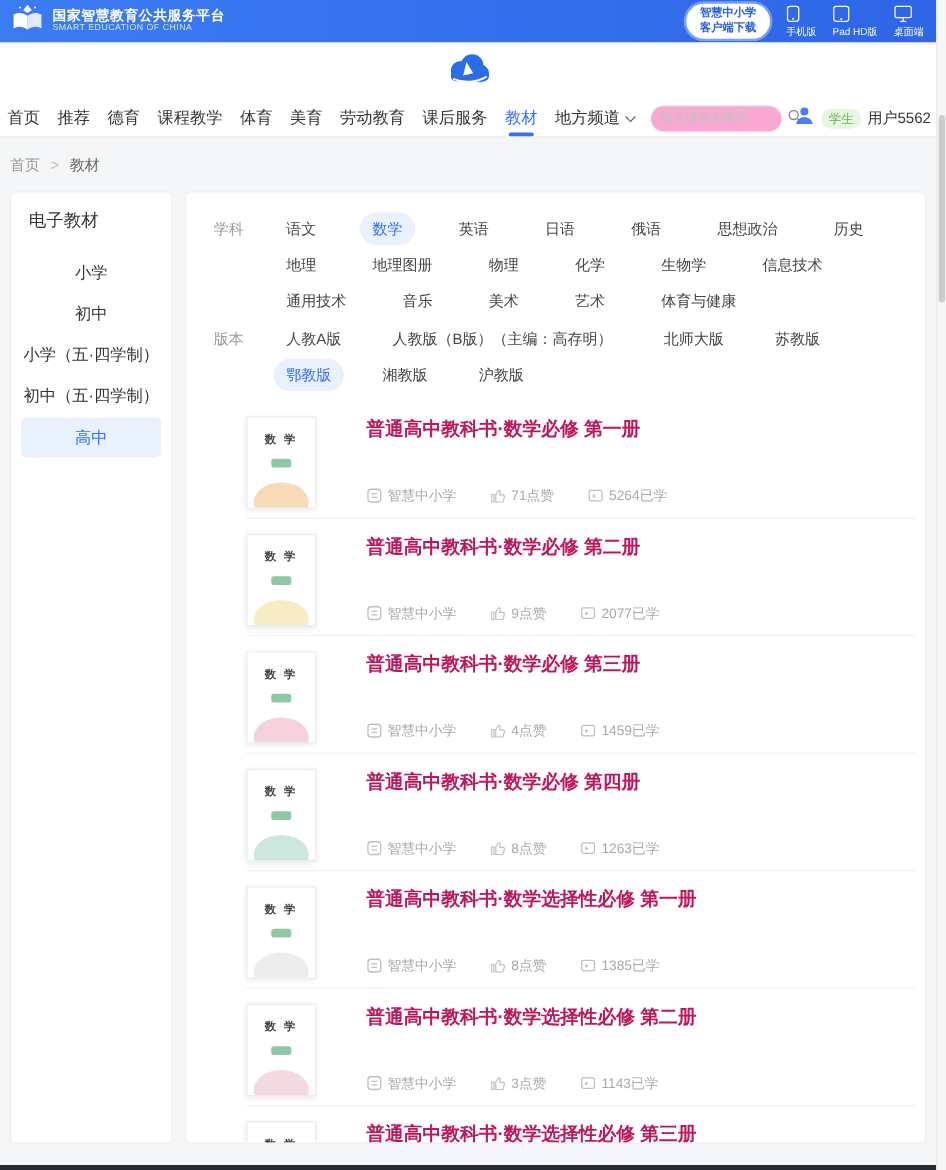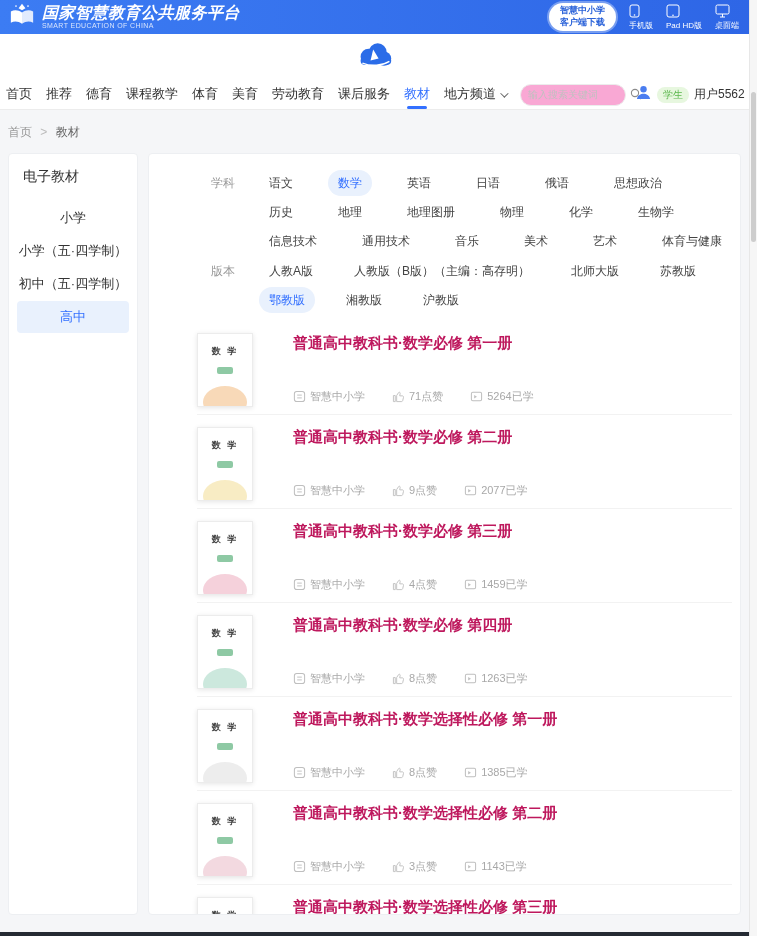--- a/index.html
+++ b/index.html
@@ -5,21 +5,21 @@
   * { margin:0; padding:0; box-sizing:border-box; }
   html,body { width:757px; height:936px; overflow:hidden; }
   body { font-family:"Liberation Sans","DejaVu Sans",sans-serif; background:#fff; color:#333; }
   .page { position:relative; width:757px; height:936px; background:#f5f6f8; }
   .page-main { margin-right:8px; }
 
   
   .topbar { height:34px; background:linear-gradient(90deg,#3c7cf3,#2e66e6); display:flex; align-items:center; padding:0 10px 0 8px; }
   .brand { display:flex; align-items:center; gap:6px; color:#fff; }
   .brand-txt { line-height:1.15; }
-  .brand-title { font-size:16px; font-weight:bold; letter-spacing:.5px;font-style:italic; }
+  .brand-title { font-size:11px; font-weight:bold; letter-spacing:.5px; }
   .brand-sub { font-size:7px; opacity:.8; letter-spacing:.4px; }
   .topbar-right { margin-left:auto; display:flex; align-items:center; gap:13px; }
   .download-pill { background:#fff; color:#2a62d9; border-radius:999px; padding:2px 11px; text-align:center; font-size:9px; font-weight:bold; line-height:1.3; box-shadow:0 0 0 2px rgba(255,255,255,.35); cursor:pointer; }
   .app { display:flex; flex-direction:column; align-items:flex-start; gap:2px; color:#fff; font-size:8px; cursor:pointer; }
   .app svg { display:block; }
 
   
   .site-header { height:46px; background:#fff; display:flex; align-items:center; justify-content:center; gap:8px; }
   .site-title { font-size:19px; font-weight:bold; color:#15181d; letter-spacing:1px; }
 
@@ -42,21 +42,21 @@
   .breadcrumb .current { color:#666; }
 
   
   .content { display:flex; gap:10px; padding:0 8px; height:770px; align-items:flex-start; }
   .sidebar { width:130px; background:#fff; border:1px solid #edeff2; border-radius:4px; height:762px; padding-top:14px; flex-shrink:0; }
   .sidebar-title { font-size:14px; color:#333; padding:0 0 16px 14px; }
   .side-item { height:32px; line-height:32px; text-align:center; font-size:13px; color:#333; margin:0 8px 1px; border-radius:4px; cursor:pointer; }
   .side-item.active { background:#e9f1fd; color:#3370ff; }
 
   .main-card { flex:1; background:#fff; border:1px solid #edeff2; border-radius:4px; height:762px; padding:16px 8px 0 22px; overflow:hidden; }
-  .filter-row { display:flex; font-size:12px; line-height:26px; margin-bottom:4px;margin-left:40px; }
+  .filter-row { display:flex; font-size:12px; line-height:26px; margin-bottom:4px; }
   .filter-label { color:#999; width:36px; flex-shrink:0; margin-right:12px; }
   .pill-wrap { display:flex; flex-wrap:wrap; column-gap:25px; row-gap:3px; }
   .pill { color:#444; padding:0 10px; height:26px; border-radius:13px; cursor:pointer; white-space:nowrap; }
   .pill.active { background:#e9f1fd; color:#3370ff; }
 
   .book-list { margin-top:8px; }
   .book-row { display:flex; margin-left:26px; padding:12px 0 7px; border-bottom:1px solid #f2f2f2; cursor:pointer; }
   .book-row:last-child { border-bottom:none; }
   .cover { width:56px; height:74px; background:#fff; border:1px solid #ececec; box-shadow:0 1px 5px rgba(0,0,0,.10); margin-right:40px; position:relative; overflow:hidden; flex-shrink:0; }
   .cover-title { margin-top:11px; text-align:center; font-size:9px; font-weight:bold; color:#444; letter-spacing:2px; }
@@ -179,20 +179,21 @@
   <div class="breadcrumb">
     <span>首页</span>
     <span class="sep">&gt;</span>
     <span class="current">教材</span>
   </div>
 
   <div class="content">
     <aside class="sidebar">
       <div class="sidebar-title">电子教材</div>
       <div class="side-item">小学</div>
+      <div class="side-item">初中</div>
       <div class="side-item">小学（五·四学制）</div>
       <div class="side-item">初中（五·四学制）</div>
       <div class="side-item active">高中</div>
     </aside>
 
     <main class="main-card">
 
       <div class="filter-row">
         <div class="filter-label">学科</div>
         <div class="pill-wrap">

